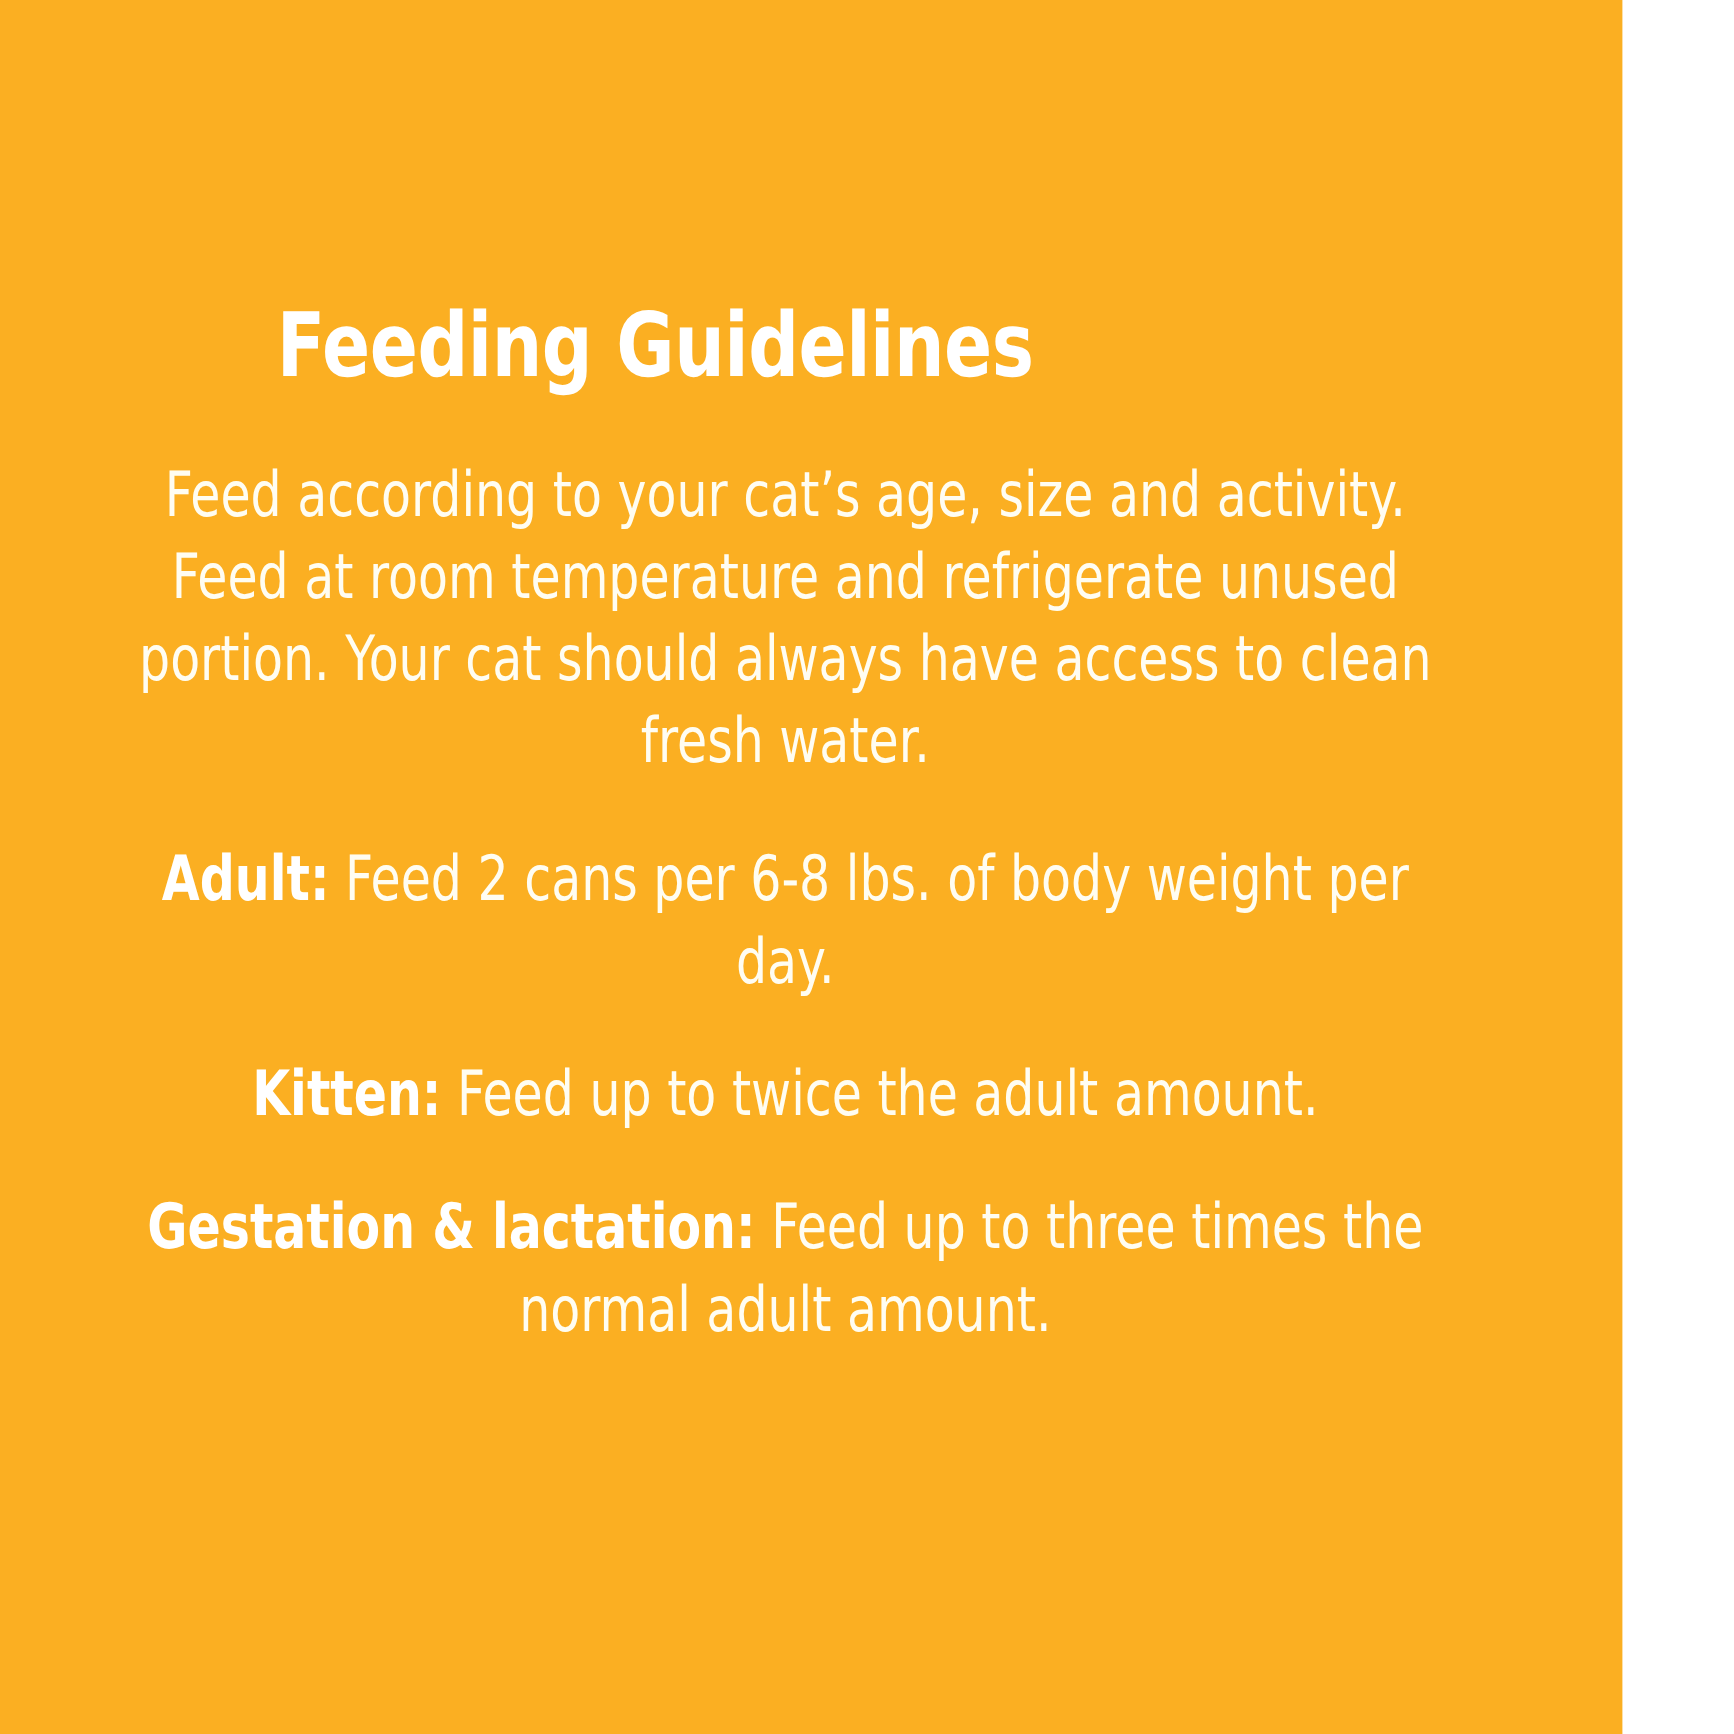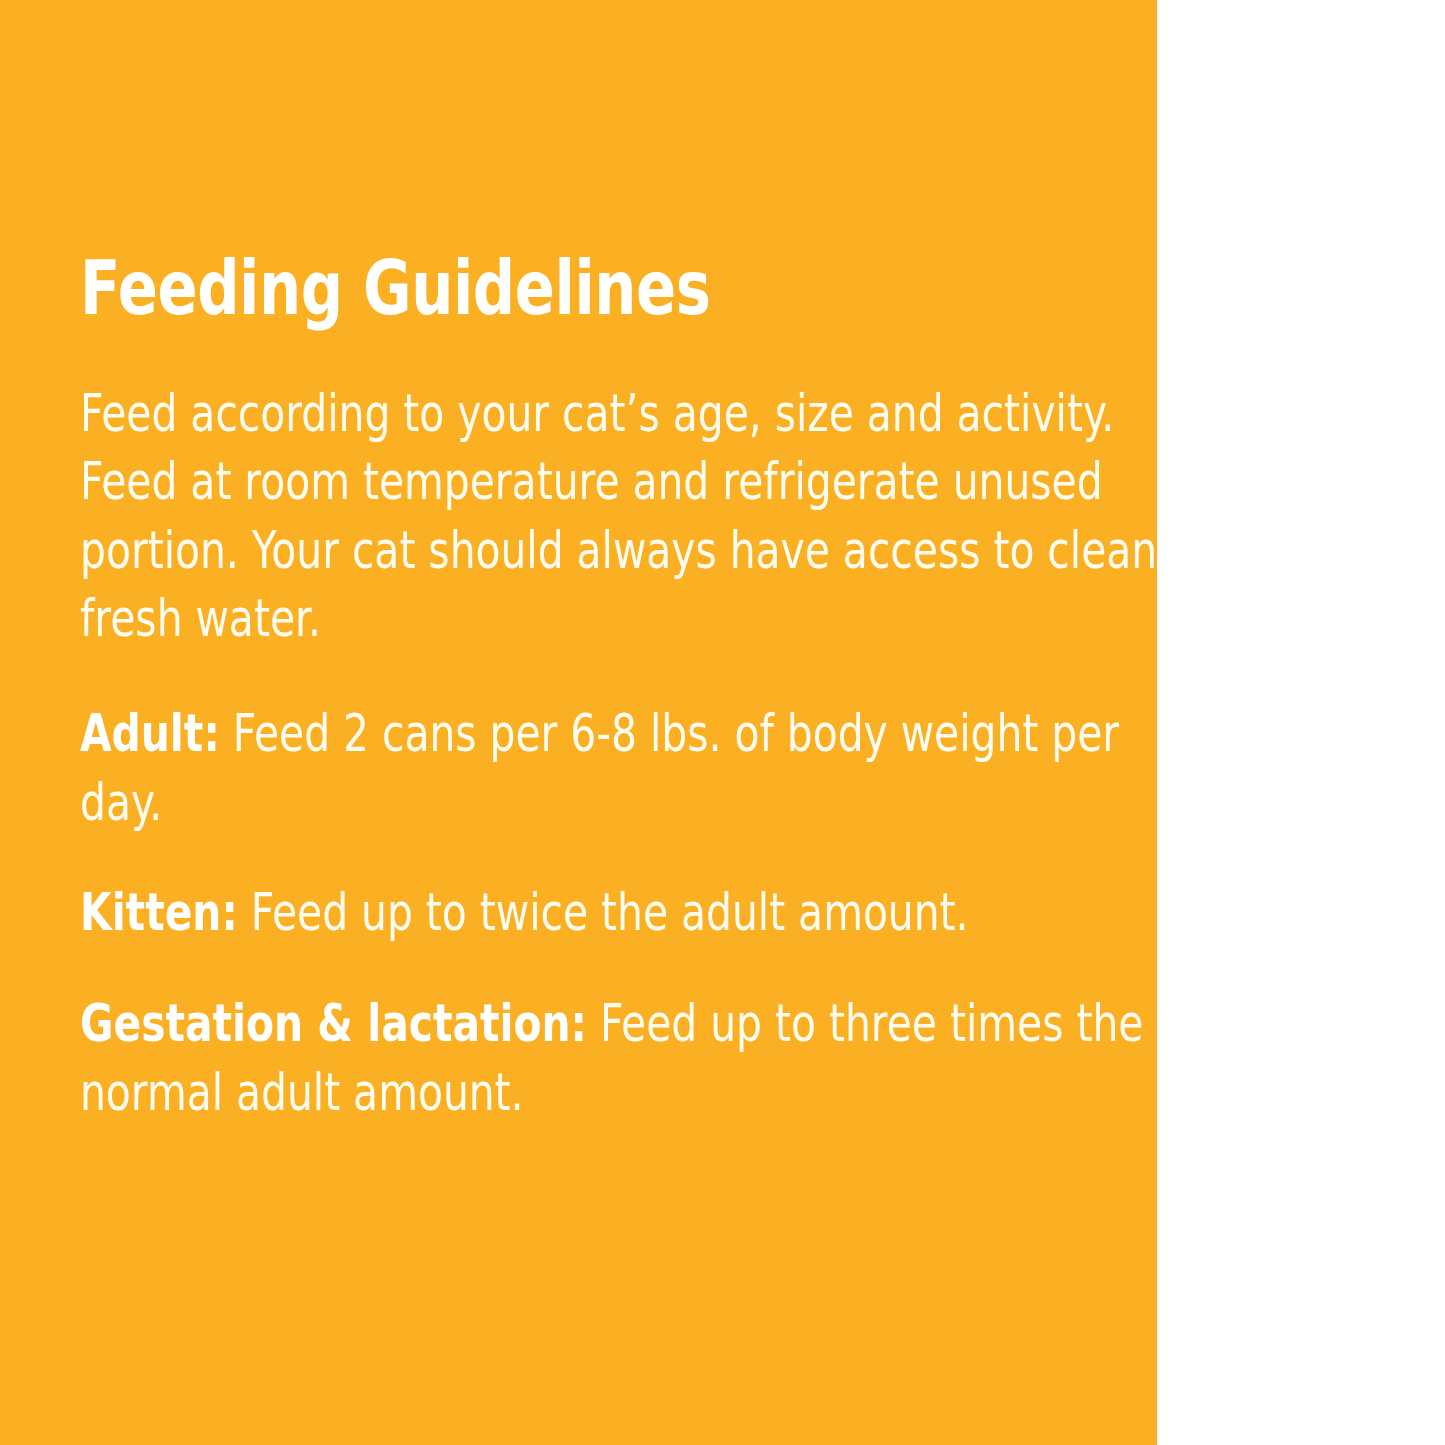--- a/index.html
+++ b/index.html
@@ -10,24 +10,25 @@
   body {
     width: 1445px;
     height: 1445px;
     overflow: hidden;
     font-family: "Liberation Sans", sans-serif;
   }
 
   #panel {
     position: relative;
     box-sizing: border-box;
-    width: 1157px;
+    width: 1352px;
     height: 1445px;
     background: #FBAF22;
-    padding: 252px 180px 0 80px;
+    padding: 252px 180px 0 112px;
+    text-align: center;
   }
 
   #content {
     width: 1085px;
   }
 
   
   .panel-title {
     margin: 0 0 54px 0;
     padding: 0;

